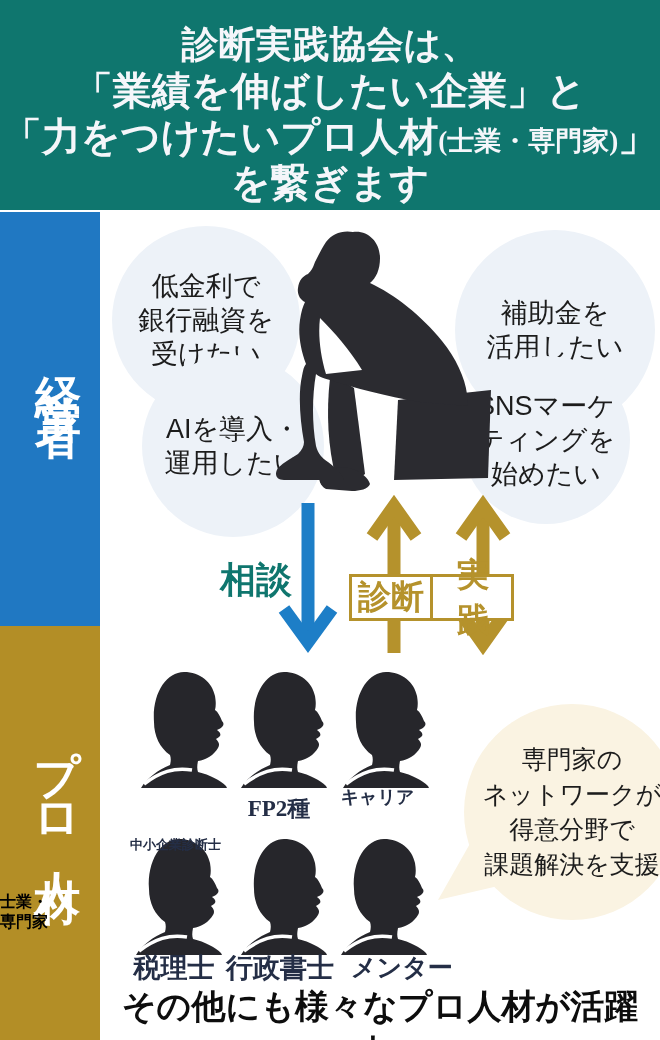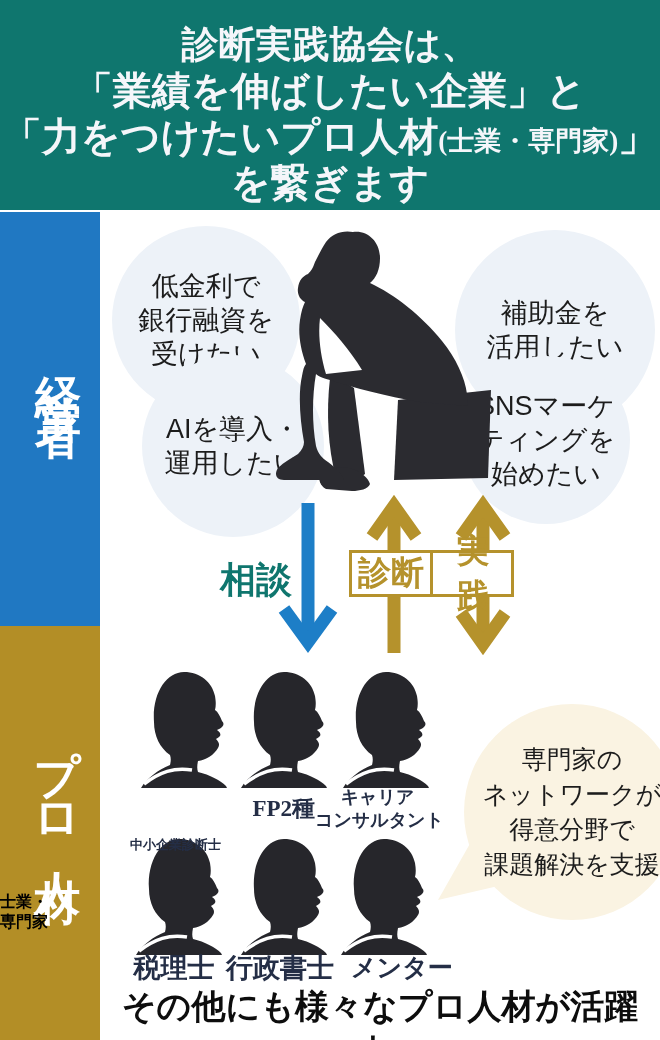--- a/index.html
+++ b/index.html
@@ -38,21 +38,21 @@
     position:absolute;border-radius:50%;background:#edf2f8;
     display:flex;flex-direction:column;justify-content:center;
     text-align:center;color:#1c1c1c;font-size:27px;line-height:34px;font-weight:500;
   }
   .bubble-cream{background:#faf3e2;font-size:25px;line-height:35px;}
   
   .consult-label{
     position:absolute;left:220px;top:556px;font-size:36px;color:#0f766e;
     font-family:"Liberation Serif","DejaVu Serif",serif;font-weight:bold;
   }
-  .flow-boxes{position:absolute;left:349px;top:550px;display:flex;}
+  .flow-boxes{position:absolute;left:349px;top:574px;display:flex;}
   .flow-box{
     width:84px;height:47px;background:#ffffff;border:3px solid #b5922c;
     box-sizing:border-box;display:flex;align-items:center;justify-content:center;
     font-size:33px;color:#b5922c;font-family:"Liberation Serif","DejaVu Serif",serif;font-weight:bold;
   }
   .flow-box+.flow-box{margin-left:-3px;padding-left:24px;}
   
   .plabel{
     position:absolute;color:#242e46;text-align:center;
     font-family:"Liberation Serif","DejaVu Serif",serif;font-weight:bold;white-space:nowrap;
@@ -172,24 +172,23 @@
     </defs>
     <use href="#phead" x="8" y="4"></use>
     <use href="#phead" x="108" y="4"></use>
     <use href="#phead" x="210" y="4"></use>
     <use href="#phead" x="3" y="171"></use>
     <use href="#phead" x="108" y="171"></use>
     <use href="#phead" x="208" y="171"></use>
   </svg>
 
   <div class="plabel" style="left:108px;top:796px;width:135px;font-size:13px;margin-top:40px;">中小企業診断士</div>
-  <div class="plabel" style="left:243px;top:793px;width:72px;font-size:23px;text-align:right;">FP2種</div>
+  <div class="plabel" style="left:243px;top:793px;width:72px;font-size:23px;">FP2種</div>
   <div class="plabel" style="left:315px;top:786px;width:125px;font-size:18px;line-height:23px;">
     <div>キャリア</div>
-    <div>コンサルタント</div>
   </div>
   <div class="plabel" style="left:131px;top:950px;width:86px;font-size:27px;">税理士</div>
   <div class="plabel" style="left:226px;top:950px;width:95px;font-size:27px;">行政書士</div>
   <div class="plabel" style="left:320px;top:951px;width:88px;font-size:25px;margin-left:31px;">メンター</div>
 
   <div class="footer">その他にも様々なプロ人材が活躍中!</div>
 
 </div>
 
 </body></html>

